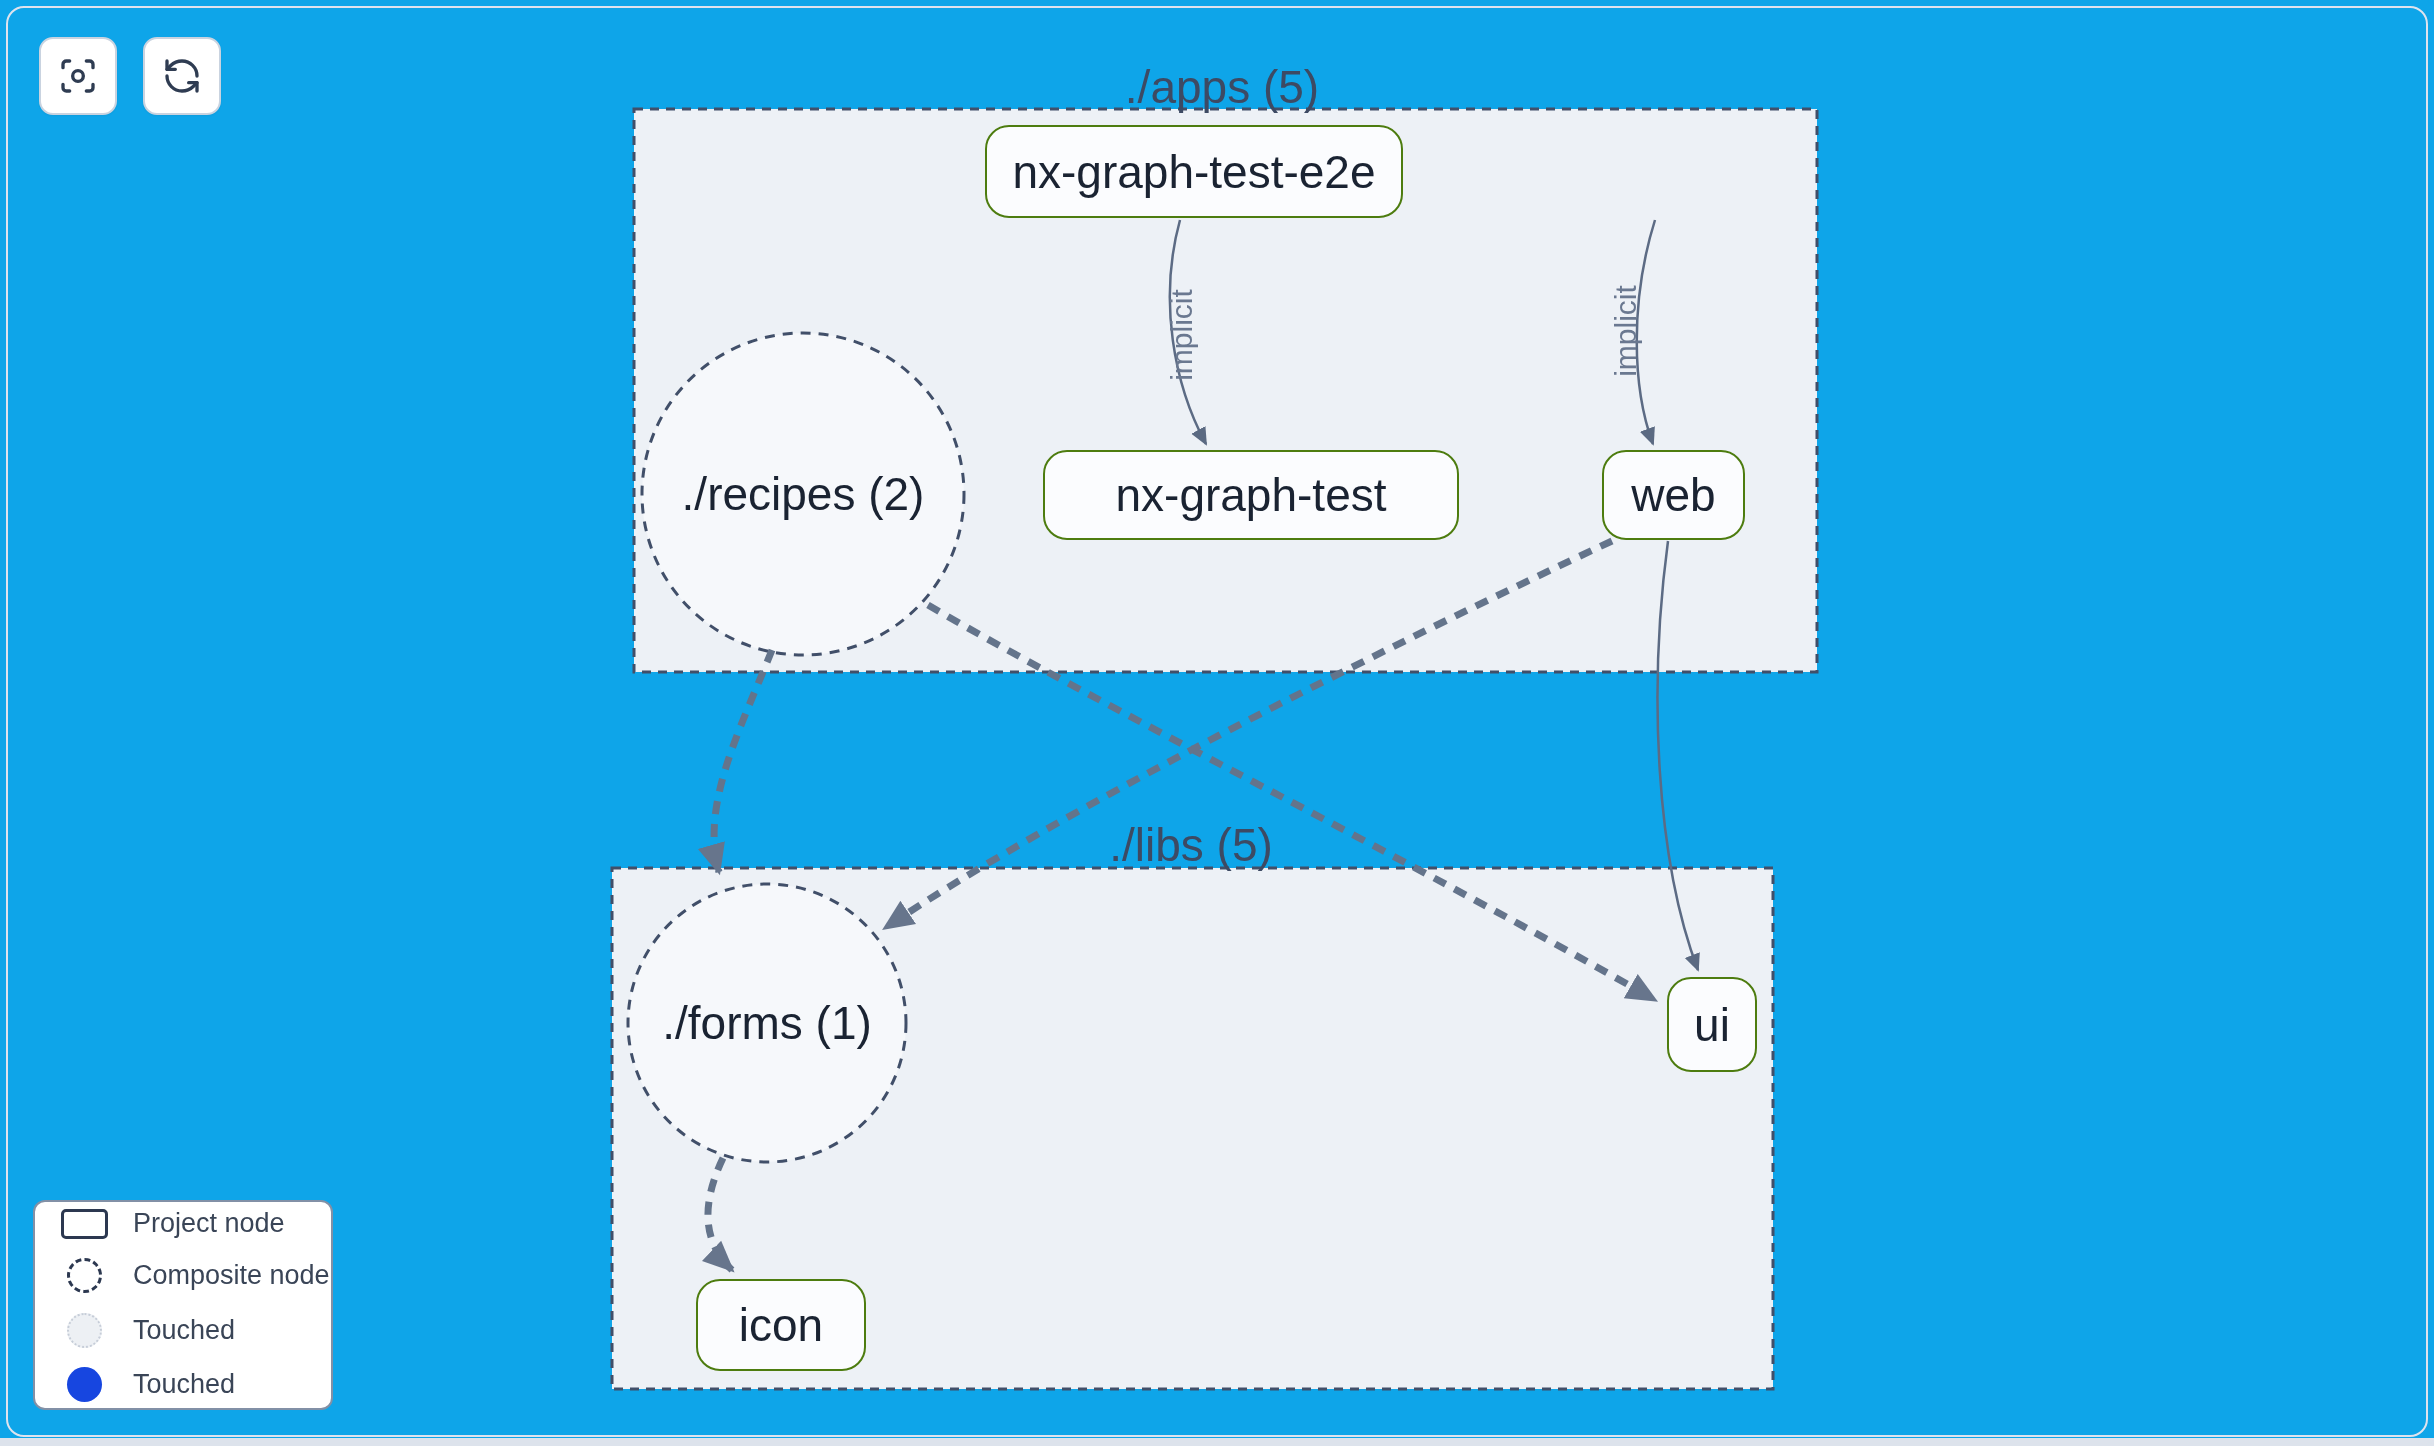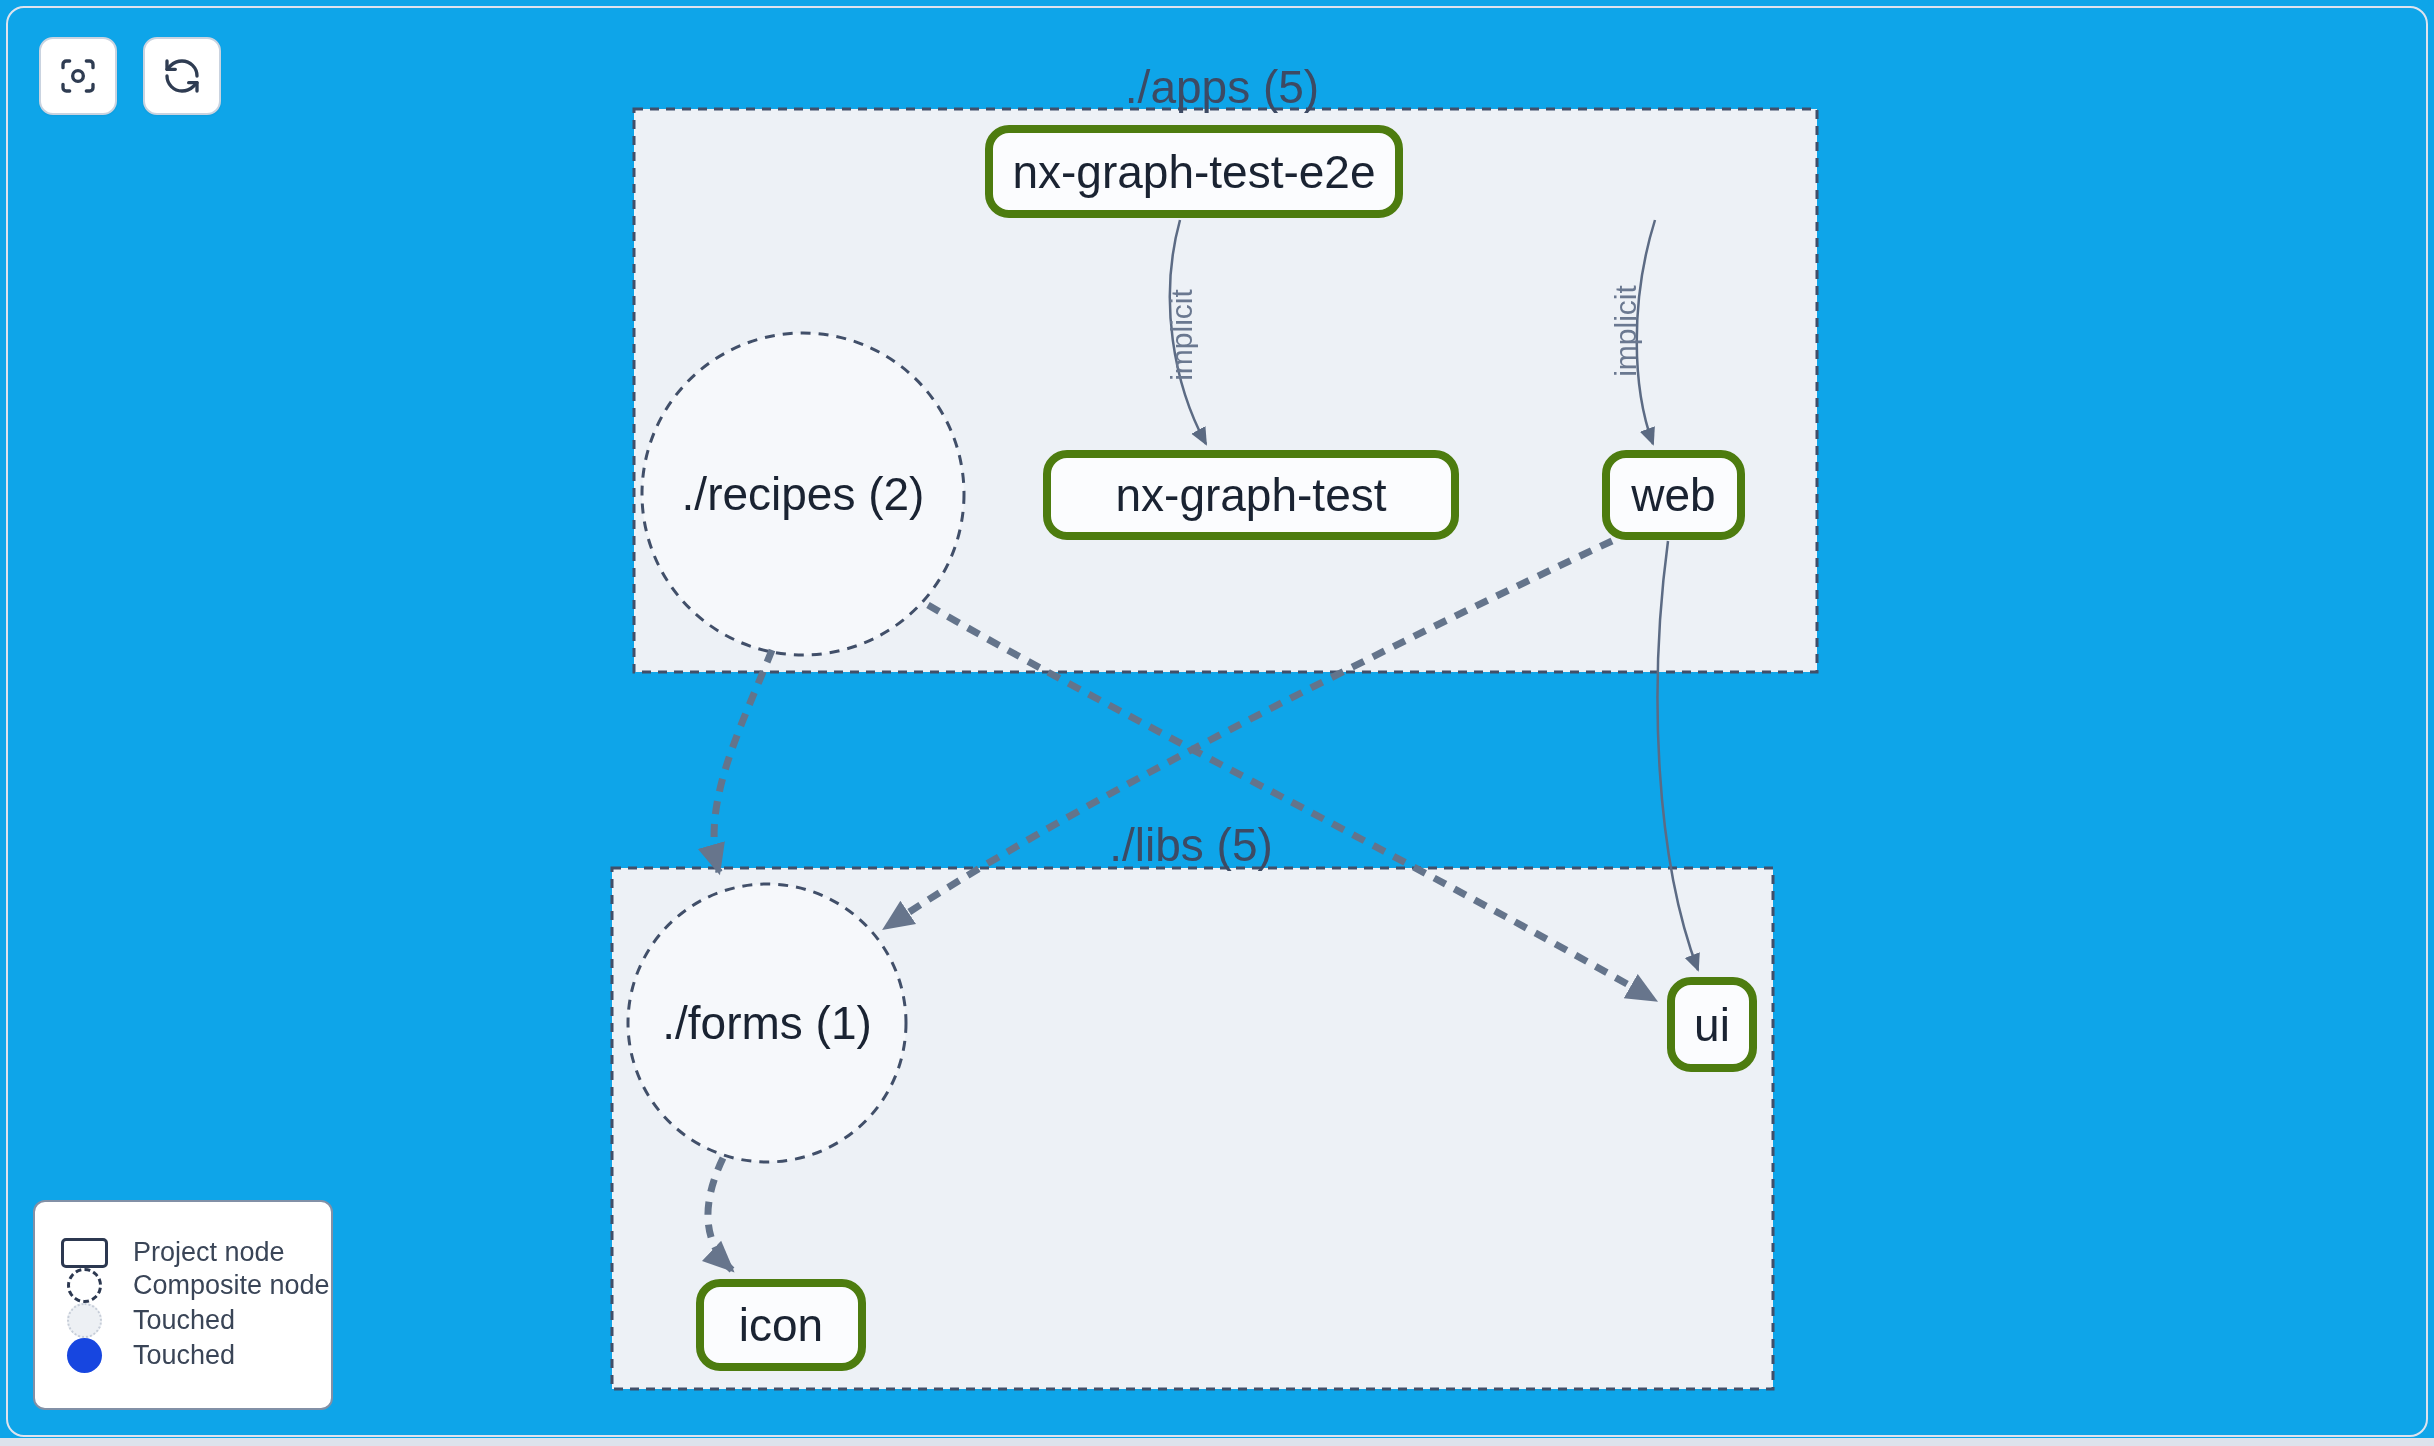--- a/index.html
+++ b/index.html
@@ -24,37 +24,37 @@
   .label-apps{left:1222px;top:60px;}
   .label-libs{left:1191px;top:818px;}
 
   
   .shapes-svg{position:absolute;left:0;top:0;z-index:10;pointer-events:none;}
   
   .edges-svg{position:absolute;left:0;top:0;z-index:30;pointer-events:none;}
   .edge-label{font-size:30px;fill:#6a7890;}
 
   
-  .node{position:absolute;z-index:20;background:#fbfcfe;border:8px solid #4d7c0f;border-radius:24px;
+  .node{position:absolute;z-index:20;background:#fbfcfe;border:2px solid #4d7c0f;border-radius:24px;
     display:flex;align-items:center;justify-content:center;font-size:46px;color:#1a2332;box-sizing:border-box;cursor:pointer;}
   .n-nxgte2e{left:985px;top:125px;width:418px;height:93px;}
   .n-webe2e{left:1548px;top:127px;width:253px;height:91px;}
   .n-nxgt{left:1043px;top:450px;width:416px;height:90px;}
   .n-web{left:1602px;top:450px;width:143px;height:90px;}
   .n-ui{left:1667px;top:977px;width:90px;height:95px;}
   .n-icon{left:696px;top:1279px;width:170px;height:92px;}
 
   
   .circle-label{position:absolute;z-index:21;font-size:46px;color:#1a2332;transform:translate(-50%,-50%);white-space:nowrap;cursor:pointer;text-align:center;}
   .cl-recipes{left:803px;top:494px;}
   .cl-forms{left:767px;top:1023px;}
 
   
   .legend{position:absolute;left:33px;top:1200px;width:300px;height:210px;background:#ffffff;
-    border:2px solid #8290a6;border-radius:12px;z-index:40;display:flex;flex-direction:column;justify-content:center;box-sizing:border-box;padding:6px 0;}
+    border:2px solid #8290a6;border-radius:12px;z-index:40;display:flex;flex-direction:column;justify-content:space-between;box-sizing:border-box;padding:6px 0;}
   .legend-row{display:flex;align-items:center;}
   .legend-swatch-col{width:98px;display:flex;justify-content:center;align-items:center;flex:0 0 98px;}
   .legend-label{font-size:27px;color:#3a4557;}
   .sw-rect{width:47px;height:30px;border:3px solid #2c3850;border-radius:5px;background:#ffffff;box-sizing:border-box;}
   .sw-dashed{width:35px;height:35px;border:3px dashed #2c3850;border-radius:50%;background:#ffffff;box-sizing:border-box;}
   .sw-affected{width:35px;height:35px;border:2px dotted #c6cdd8;border-radius:50%;background:#edf0f4;box-sizing:border-box;}
   .sw-touched{width:35px;height:35px;border-radius:50%;background:#1746e0;}
 </style>
 </head>
 <body>

